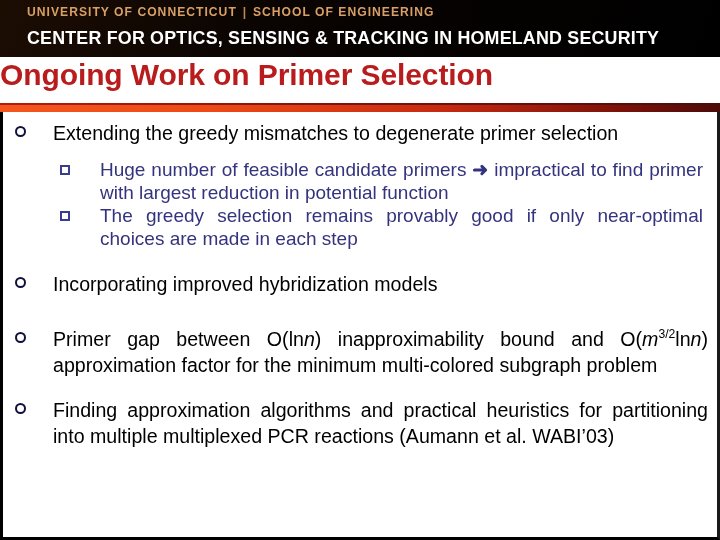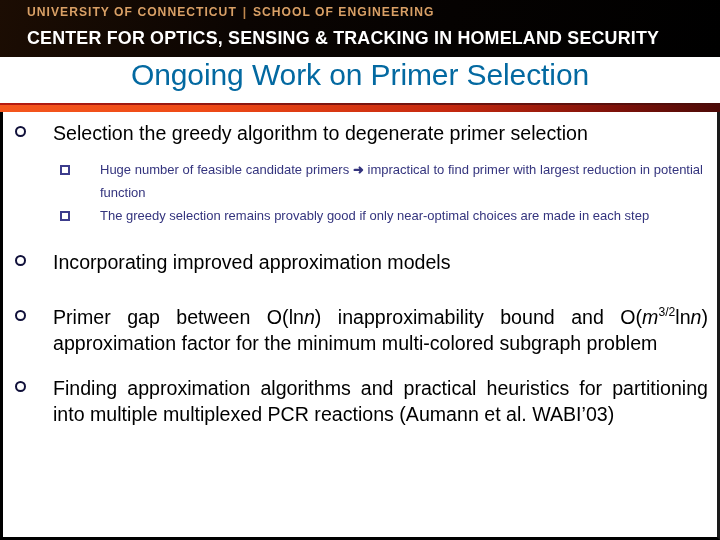--- a/index.html
+++ b/index.html
@@ -71,25 +71,24 @@
     top: 57px;
     width: 720px;
     height: 47px;
     background: #ffffff;
   }
   #slide-title {
     position: absolute;
     left: 0;
     top: 1px;
     width: 720px;
-    text-align: center;
     font-family: "Liberation Sans", sans-serif;
     font-size: 30px;
-    font-weight: normal;
-    color: #0369a1;
+    font-weight: bold;
+    color: #b91c1c;
     letter-spacing: -0.1px;
     white-space: nowrap;
   }
 
   
   #rule-thin {
     position: absolute;
     left: 0;
     top: 103px;
     width: 720px;
@@ -150,21 +149,21 @@
   }
   .l1 .txt { display: block; }
   .l1.nojust .txt { text-align: left; }
 
   
   .l2 {
     position: relative;
     padding-left: 97px;
     padding-right: 14px;
     margin-bottom: 1px;
-    font-size: 13px;
+    font-size: 19px;
     line-height: 22.5px;
     color: #34347e;
     text-align: justify;
   }
   .l2 .marker {
     position: absolute;
     left: 57px;
     top: 6px;
     width: 10px;
     height: 10px;
@@ -198,40 +197,40 @@
   </div>
 
   <div id="rule-thin"></div>
   <div id="rule-thick"></div>
 
   <div id="body-frame">
     <div id="content">
 
       <div class="l1 nojust">
         <span class="marker"></span>
-        <span class="txt">Selection the greedy algorithm to degenerate primer selection</span>
+        <span class="txt">Extending the greedy mismatches to degenerate primer selection</span>
       </div>
 
       <div class="gap-sm"></div>
 
       <div class="l2">
         <span class="marker"></span>
         <span class="txt"><span>Huge number of feasible candidate primers</span> <span class="arrow">➜</span> <span>impractical to find primer with largest reduction in potential function</span></span>
       </div>
 
       <div class="l2">
         <span class="marker"></span>
         <span class="txt">The greedy selection remains provably good if only near-optimal choices are made in each step</span>
       </div>
 
       <div class="gap-lg"></div>
 
       <div class="l1 nojust">
         <span class="marker"></span>
-        <span class="txt">Incorporating improved approximation models</span>
+        <span class="txt">Incorporating improved hybridization models</span>
       </div>
 
       <div class="gap-sm"></div>
 
 
       <div class="gap-md"></div>
 
       <div class="l1">
         <span class="marker"></span>
         <span class="txt"><span>Primer gap between O(ln</span><i class="mv">n</i><span>) inapproximability bound and O(</span><i class="mv">m</i><sup class="frac">3/2</sup><span>ln</span><i class="mv">n</i><span>) approximation factor for the minimum multi-colored subgraph problem</span></span>

